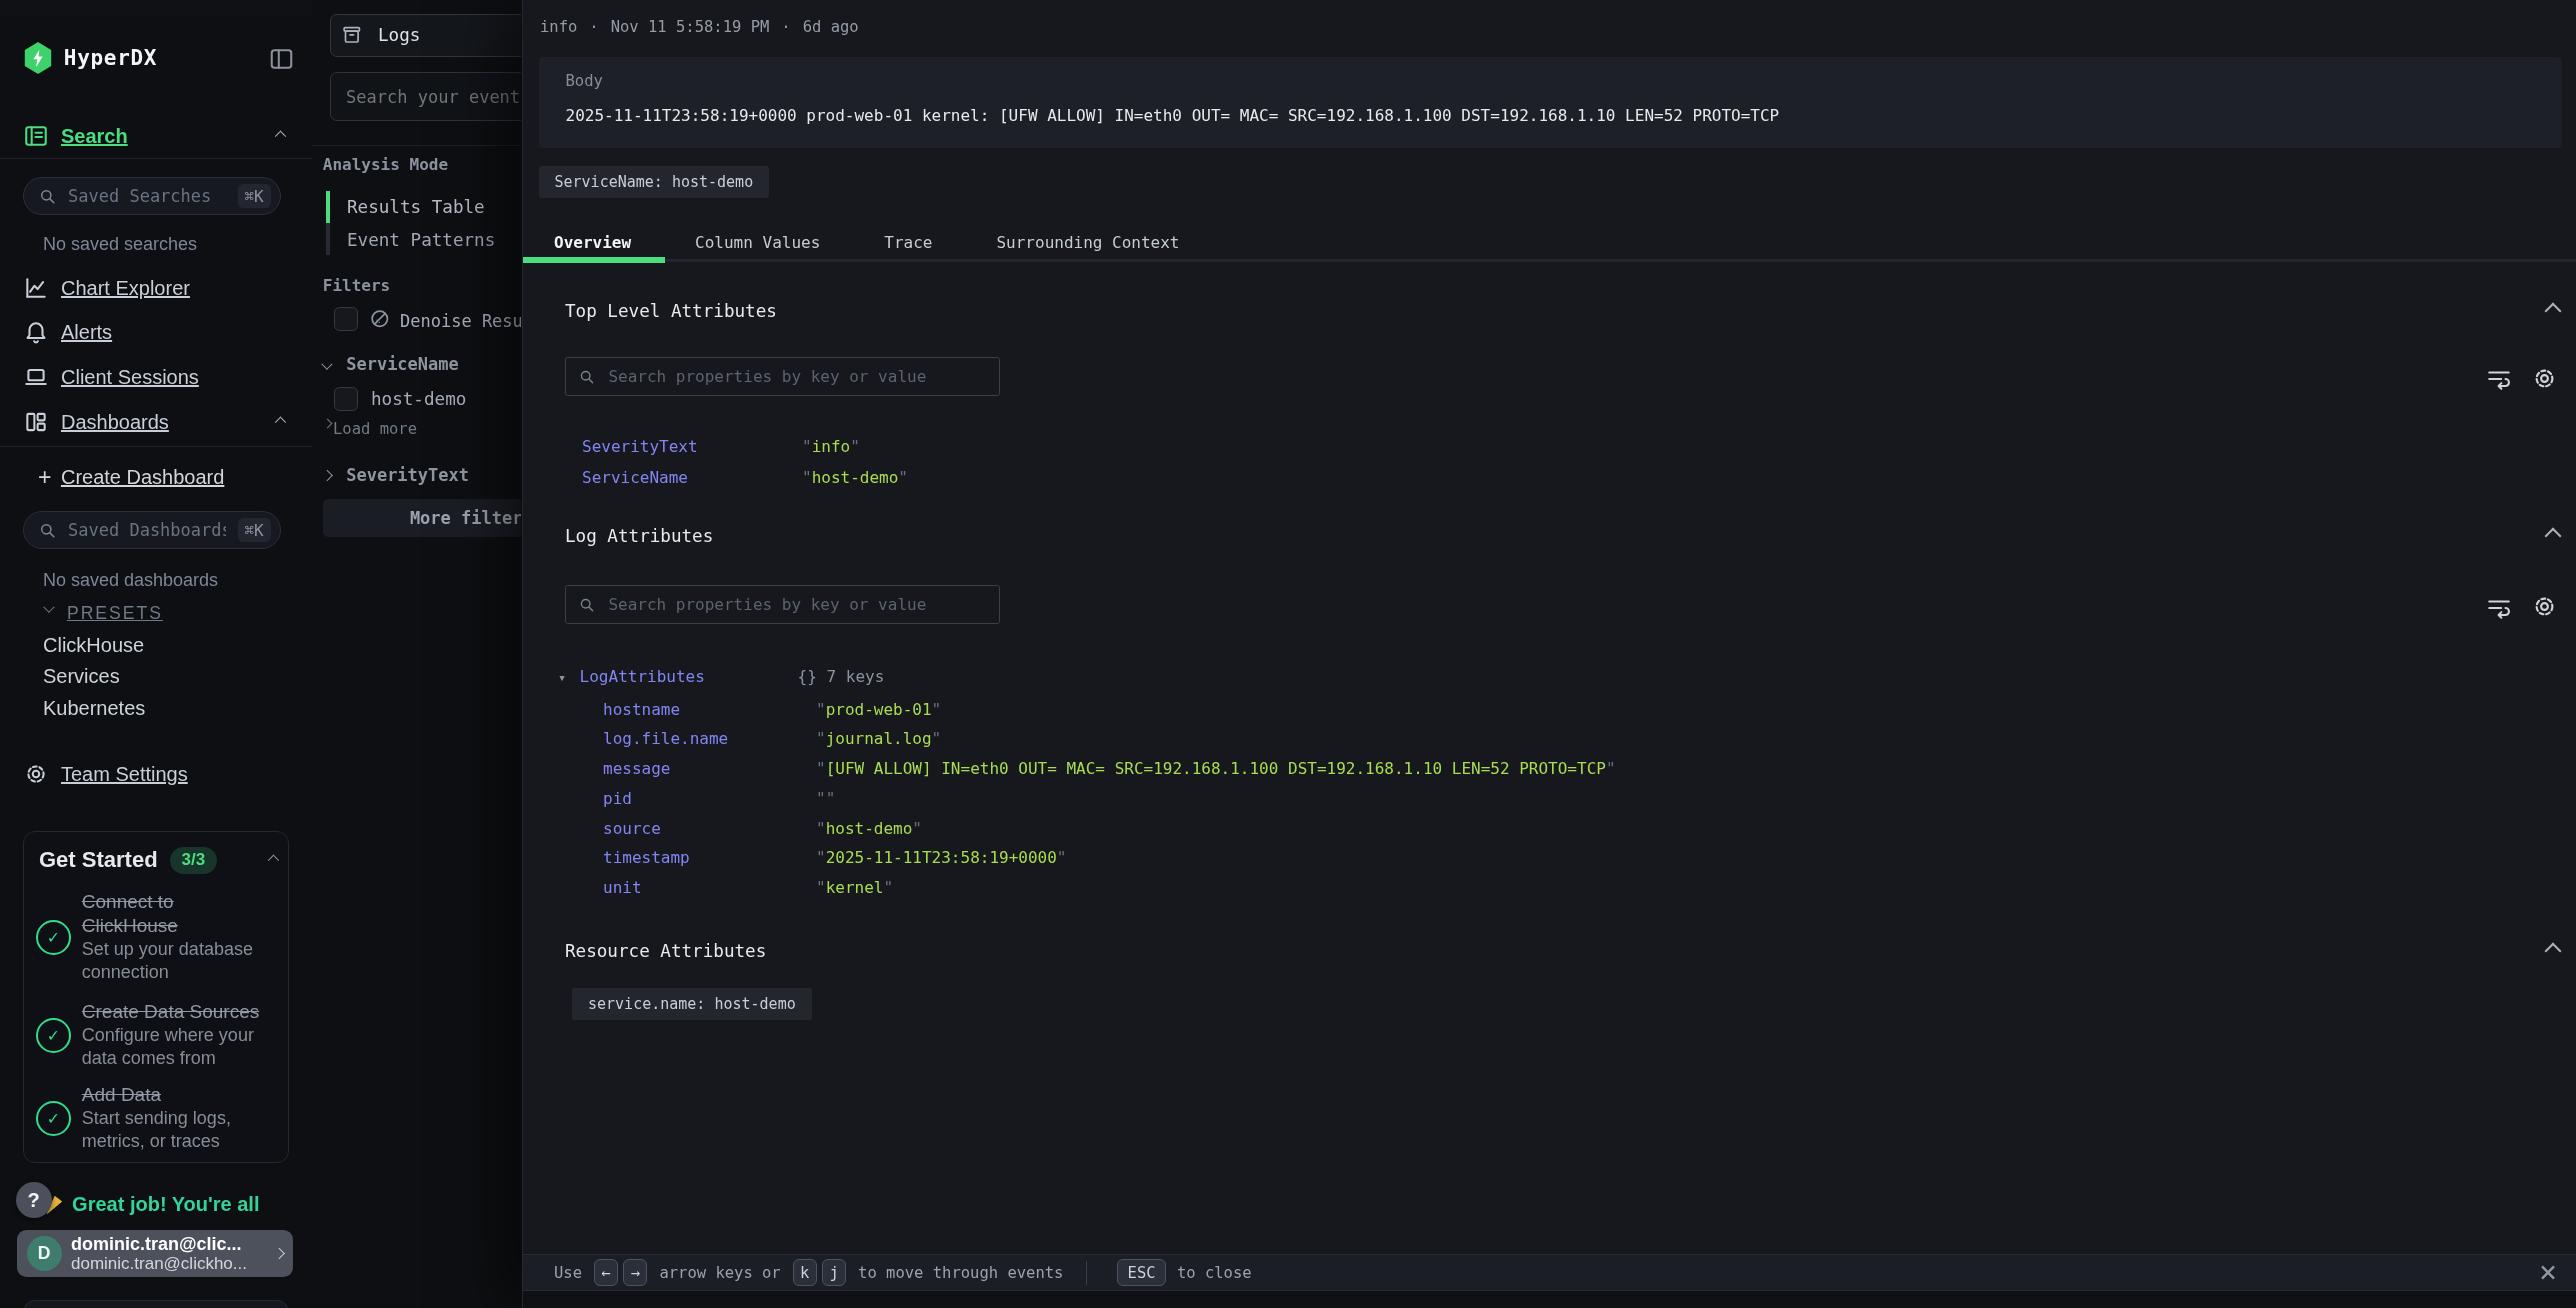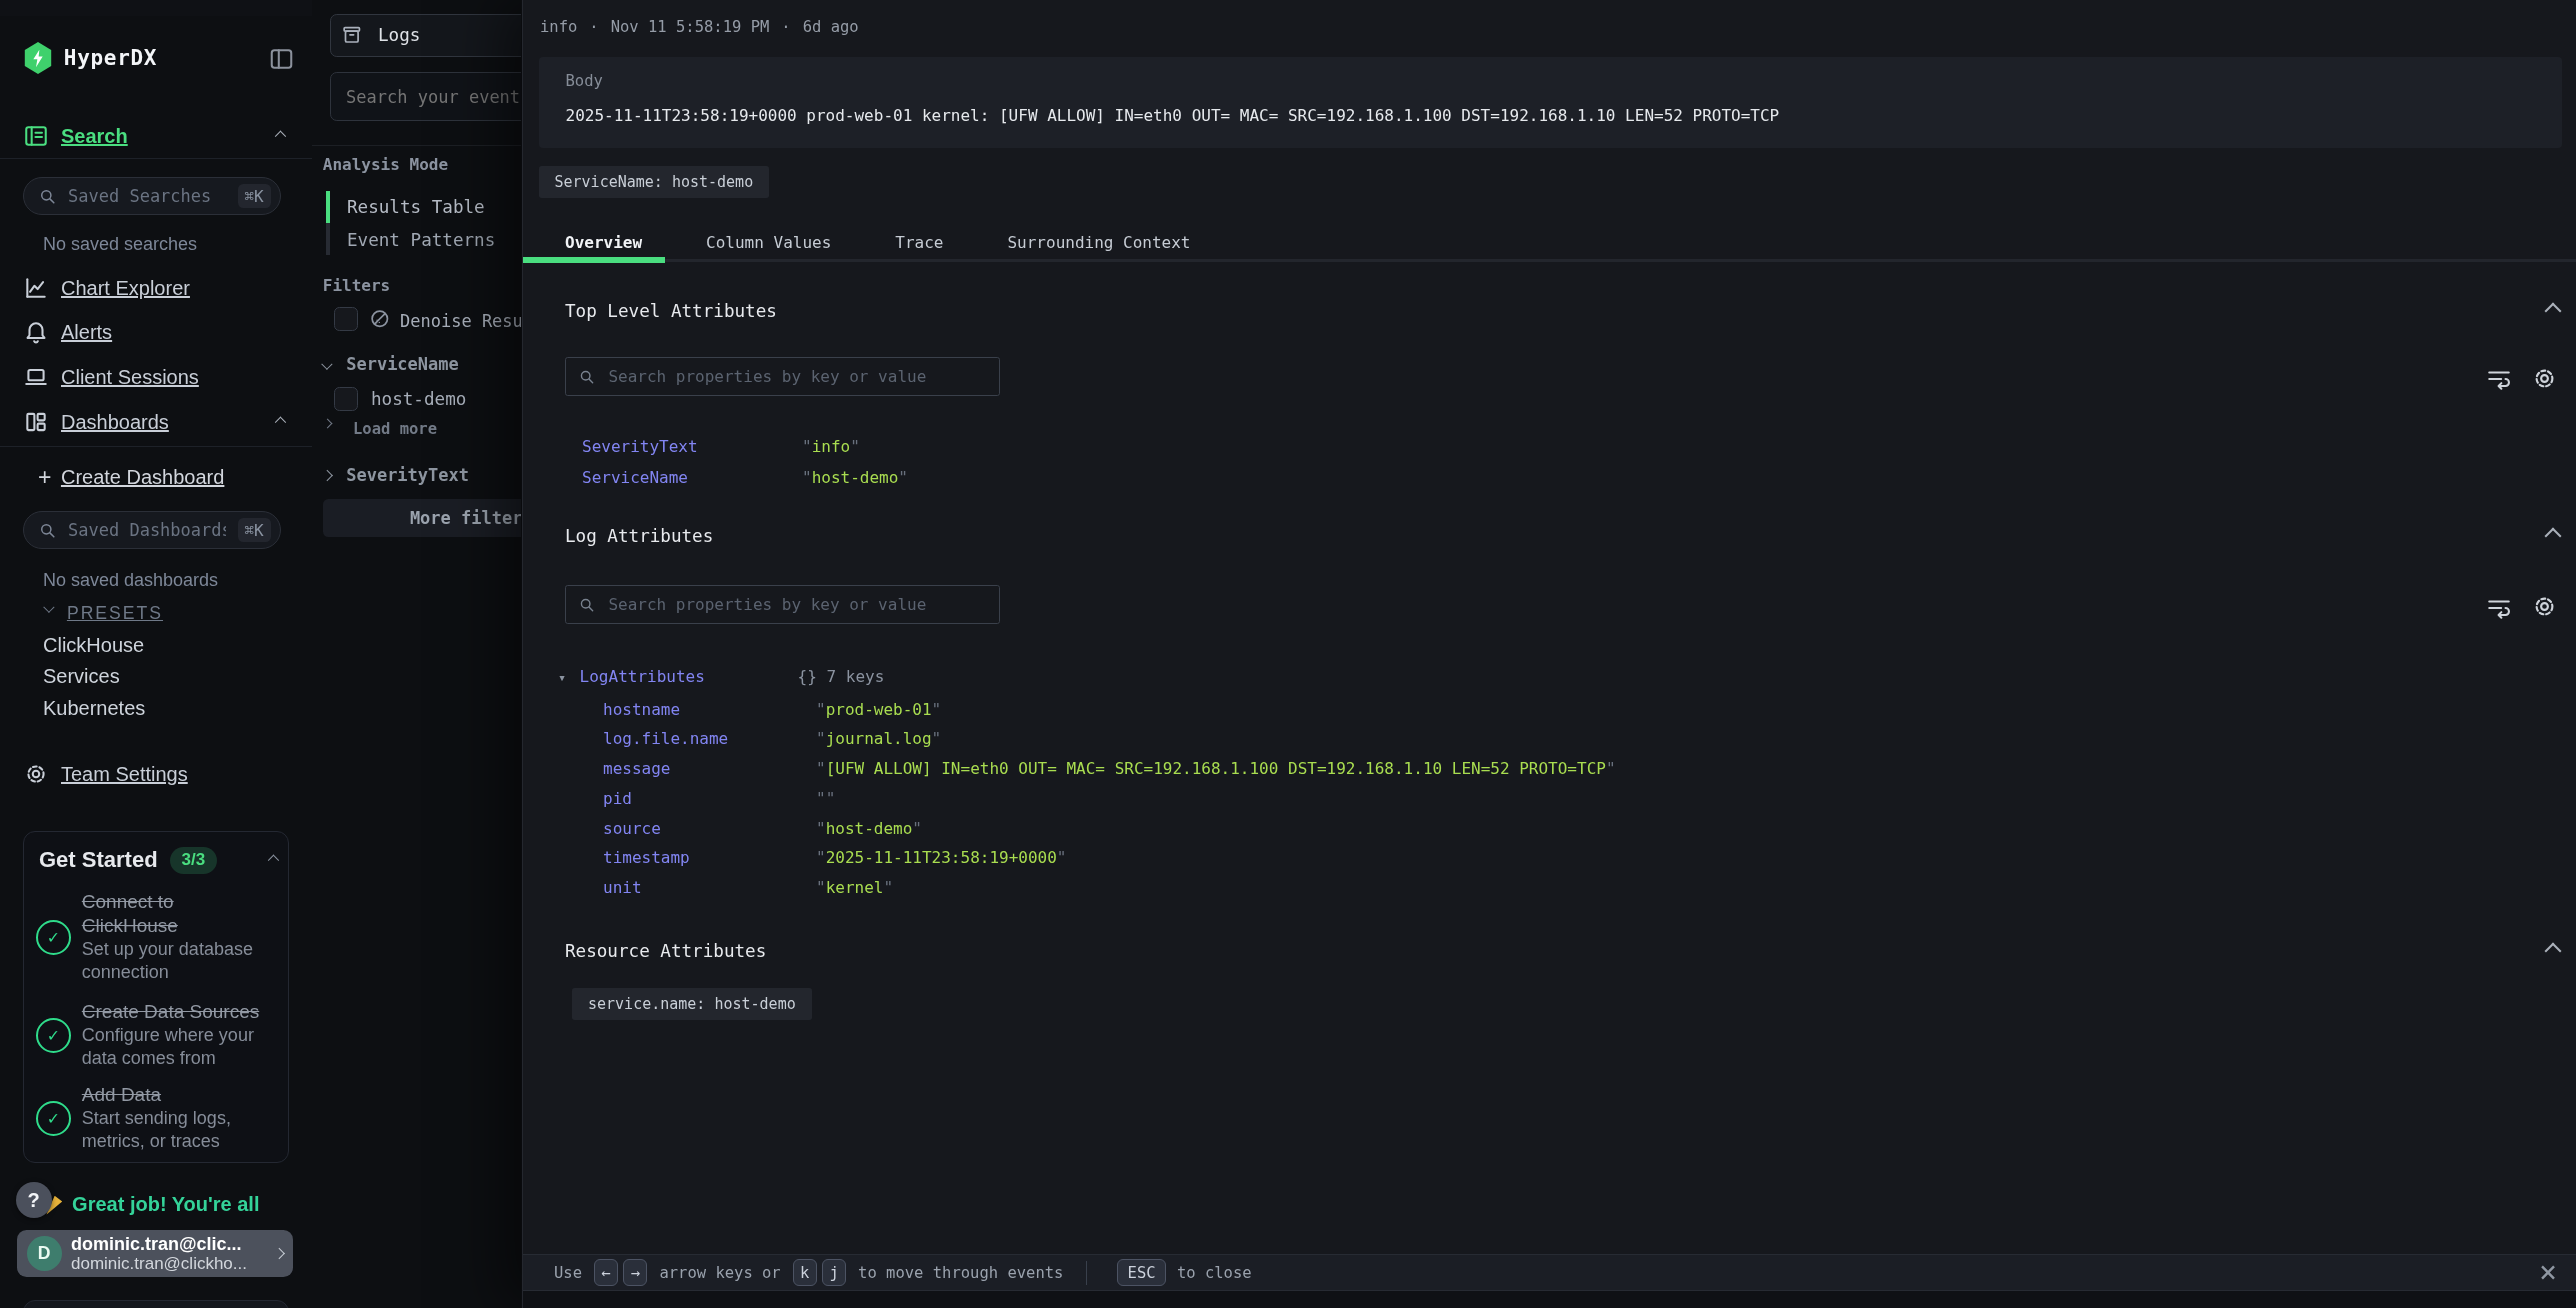--- a/index.html
+++ b/index.html
@@ -261,21 +261,21 @@
       </svg>
   </span>
   <div class="abs mono" style="left:88px;top:311px;color:#a7aeb9;font-size:17px;white-space:nowrap;">Denoise Results</div>
 
   <div class="abs" style="left:10.8px;top:354px;display:flex;align-items:center;gap:15px;color:#8d95a0;">
     <span class="chev down sm"></span>
     <span class="mono" style="font-size:17px;font-weight:bold;">ServiceName</span>
   </div>
   <div class="checkbox" style="left:22px;top:387px;"></div>
   <div class="abs mono" style="left:59px;top:389px;color:#a7aeb9;font-size:17.6px;">host-demo</div>
-  <div class="abs" style="left:12px;top:420px;display:flex;align-items:flex-start;gap:22px;color:#727a87;font-weight:bold;">
+  <div class="abs" style="left:12px;top:420px;display:flex;align-items:flex-start;gap:2px;color:#727a87;">
     <span class="chev right sm" style="width:6px;height:6px;"></span>
     <span class="mono" style="font-size:15.5px;">Load more</span>
   </div>
 
   <div class="abs" style="left:10.8px;top:465px;display:flex;align-items:center;gap:15px;color:#8d95a0;">
     <span class="chev right sm"></span>
     <span class="mono" style="font-size:17px;font-weight:bold;">SeverityText</span>
   </div>
 
   <div class="abs" style="left:10.8px;top:499px;width:297px;height:38px;background:#1a1d24;border-radius:5.4px;text-align:center;">
@@ -294,21 +294,21 @@
   </div>
 
   <div id="bodycard">
     <div class="mono abs" style="left:27px;top:15px;color:#868d98;font-size:15.5px;">Body</div>
     <div class="mono abs" style="left:27px;top:49px;color:#e6e9ed;font-size:16px;white-space:nowrap;">2025-11-11T23:58:19+0000 prod-web-01 kernel: [UFW ALLOW] IN=eth0 OUT= MAC= SRC=192.168.1.100 DST=192.168.1.10 LEN=52 PROTO=TCP</div>
   </div>
 
   <div class="tagbox" style="left:15.5px;top:166px;">ServiceName: host-demo</div>
 
   <div class="abs" style="left:0;top:223px;right:0;height:39px;display:flex;">
-    <span class="tab active" style="padding-left:42px;">Overview</span>
+    <span class="tab active" style="padding-left:31px;">Overview</span>
     <span class="tab">Column Values</span>
     <span class="tab">Trace</span>
     <span class="tab">Surrounding Context</span>
   </div>
   <div class="abs" style="left:0;top:259px;right:0;height:2.7px;background:#23262d;"></div>
   <div class="abs" style="left:0;top:257px;width:142px;height:6px;background:#4ade80;"></div>
 
   <div class="sec-title" style="top:301px;">Top Level Attributes</div>
   <span class="sec-chev" style="top:305px;"><span class="chev up"></span></span>
 

